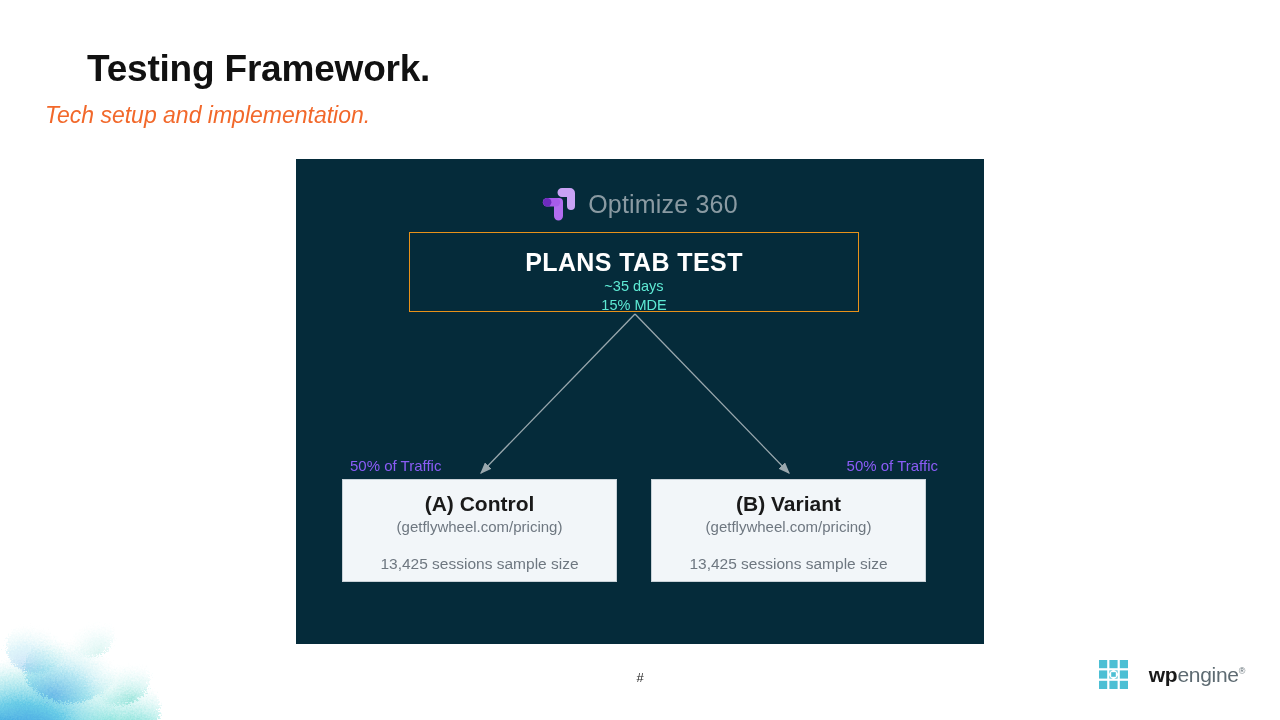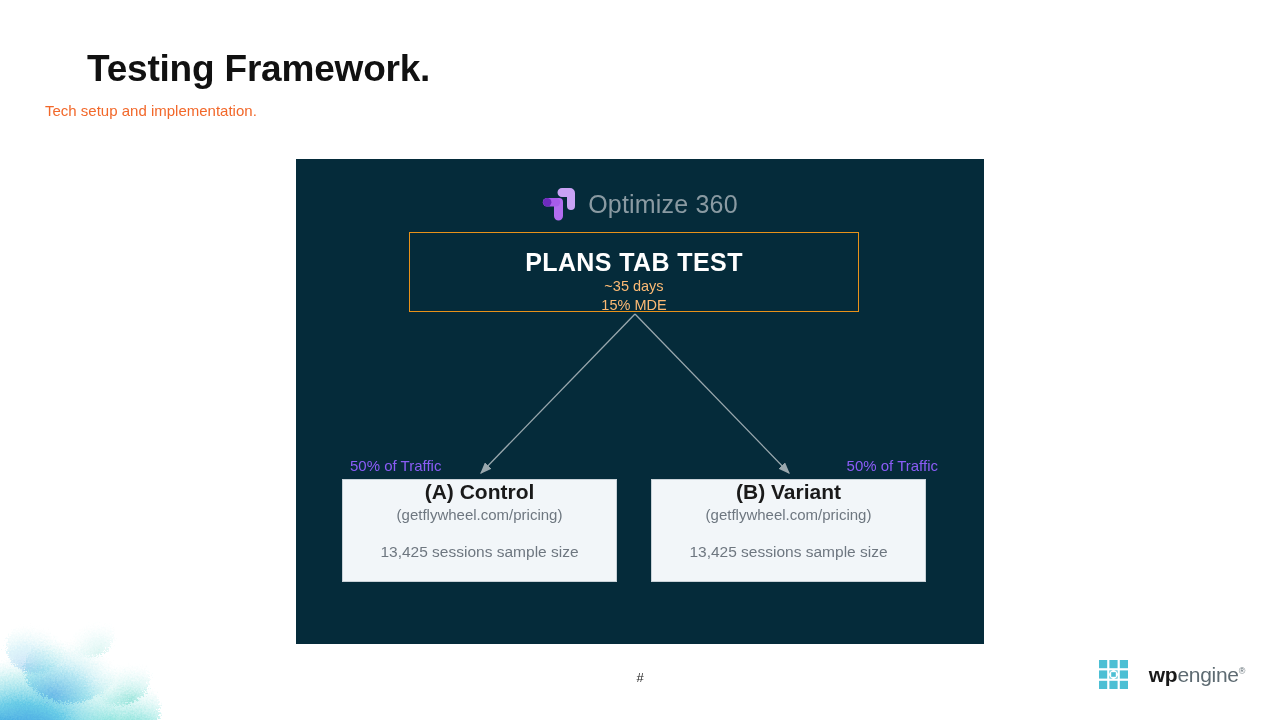--- a/index.html
+++ b/index.html
@@ -24,21 +24,22 @@
     font-weight: bold;
     color: #111111;
     letter-spacing: -0.2px;
     white-space: nowrap;
     margin-left: 43px;
   }
   #slide-subtitle {
     position: absolute;
     left: 45px;
     top: 102px;
-    font-size: 15px;
+    font-size: 23px;
+    font-style: italic;
     color: #f2682a;
     white-space: nowrap;
   }
 
   
   #diagram-panel {
     position: absolute;
     left: 296px;
     top: 159px;
     width: 688px;
@@ -86,21 +87,21 @@
   }
   #test-name {
     font-size: 25px;
     font-weight: bold;
     color: #ffffff;
     letter-spacing: 0.4px;
     white-space: nowrap;
   }
   .test-meta {
     font-size: 14.5px;
-    color: #fdba74;
+    color: #5eead4;
     line-height: 1.3;
     white-space: nowrap;
   }
 
   
   #split-arrows {
     position: absolute;
     left: 0;
     top: 0;
     width: 688px;
@@ -123,20 +124,21 @@
     position: absolute;
     top: 320px;
     width: 275px;
     height: 103px;
     background: #f2f6f9;
     border: 1px solid #c9d2d8;
     box-sizing: border-box;
     display: flex;
     flex-direction: column;
     align-items: center;
+    padding-top: 12px;
   }
   #variant-card-a { left: 46px; }
   #variant-card-b { left: 355px; }
 
   .variant-title {
     font-size: 21px;
     font-weight: bold;
     color: #1a1a1a;
     white-space: nowrap;
   }

